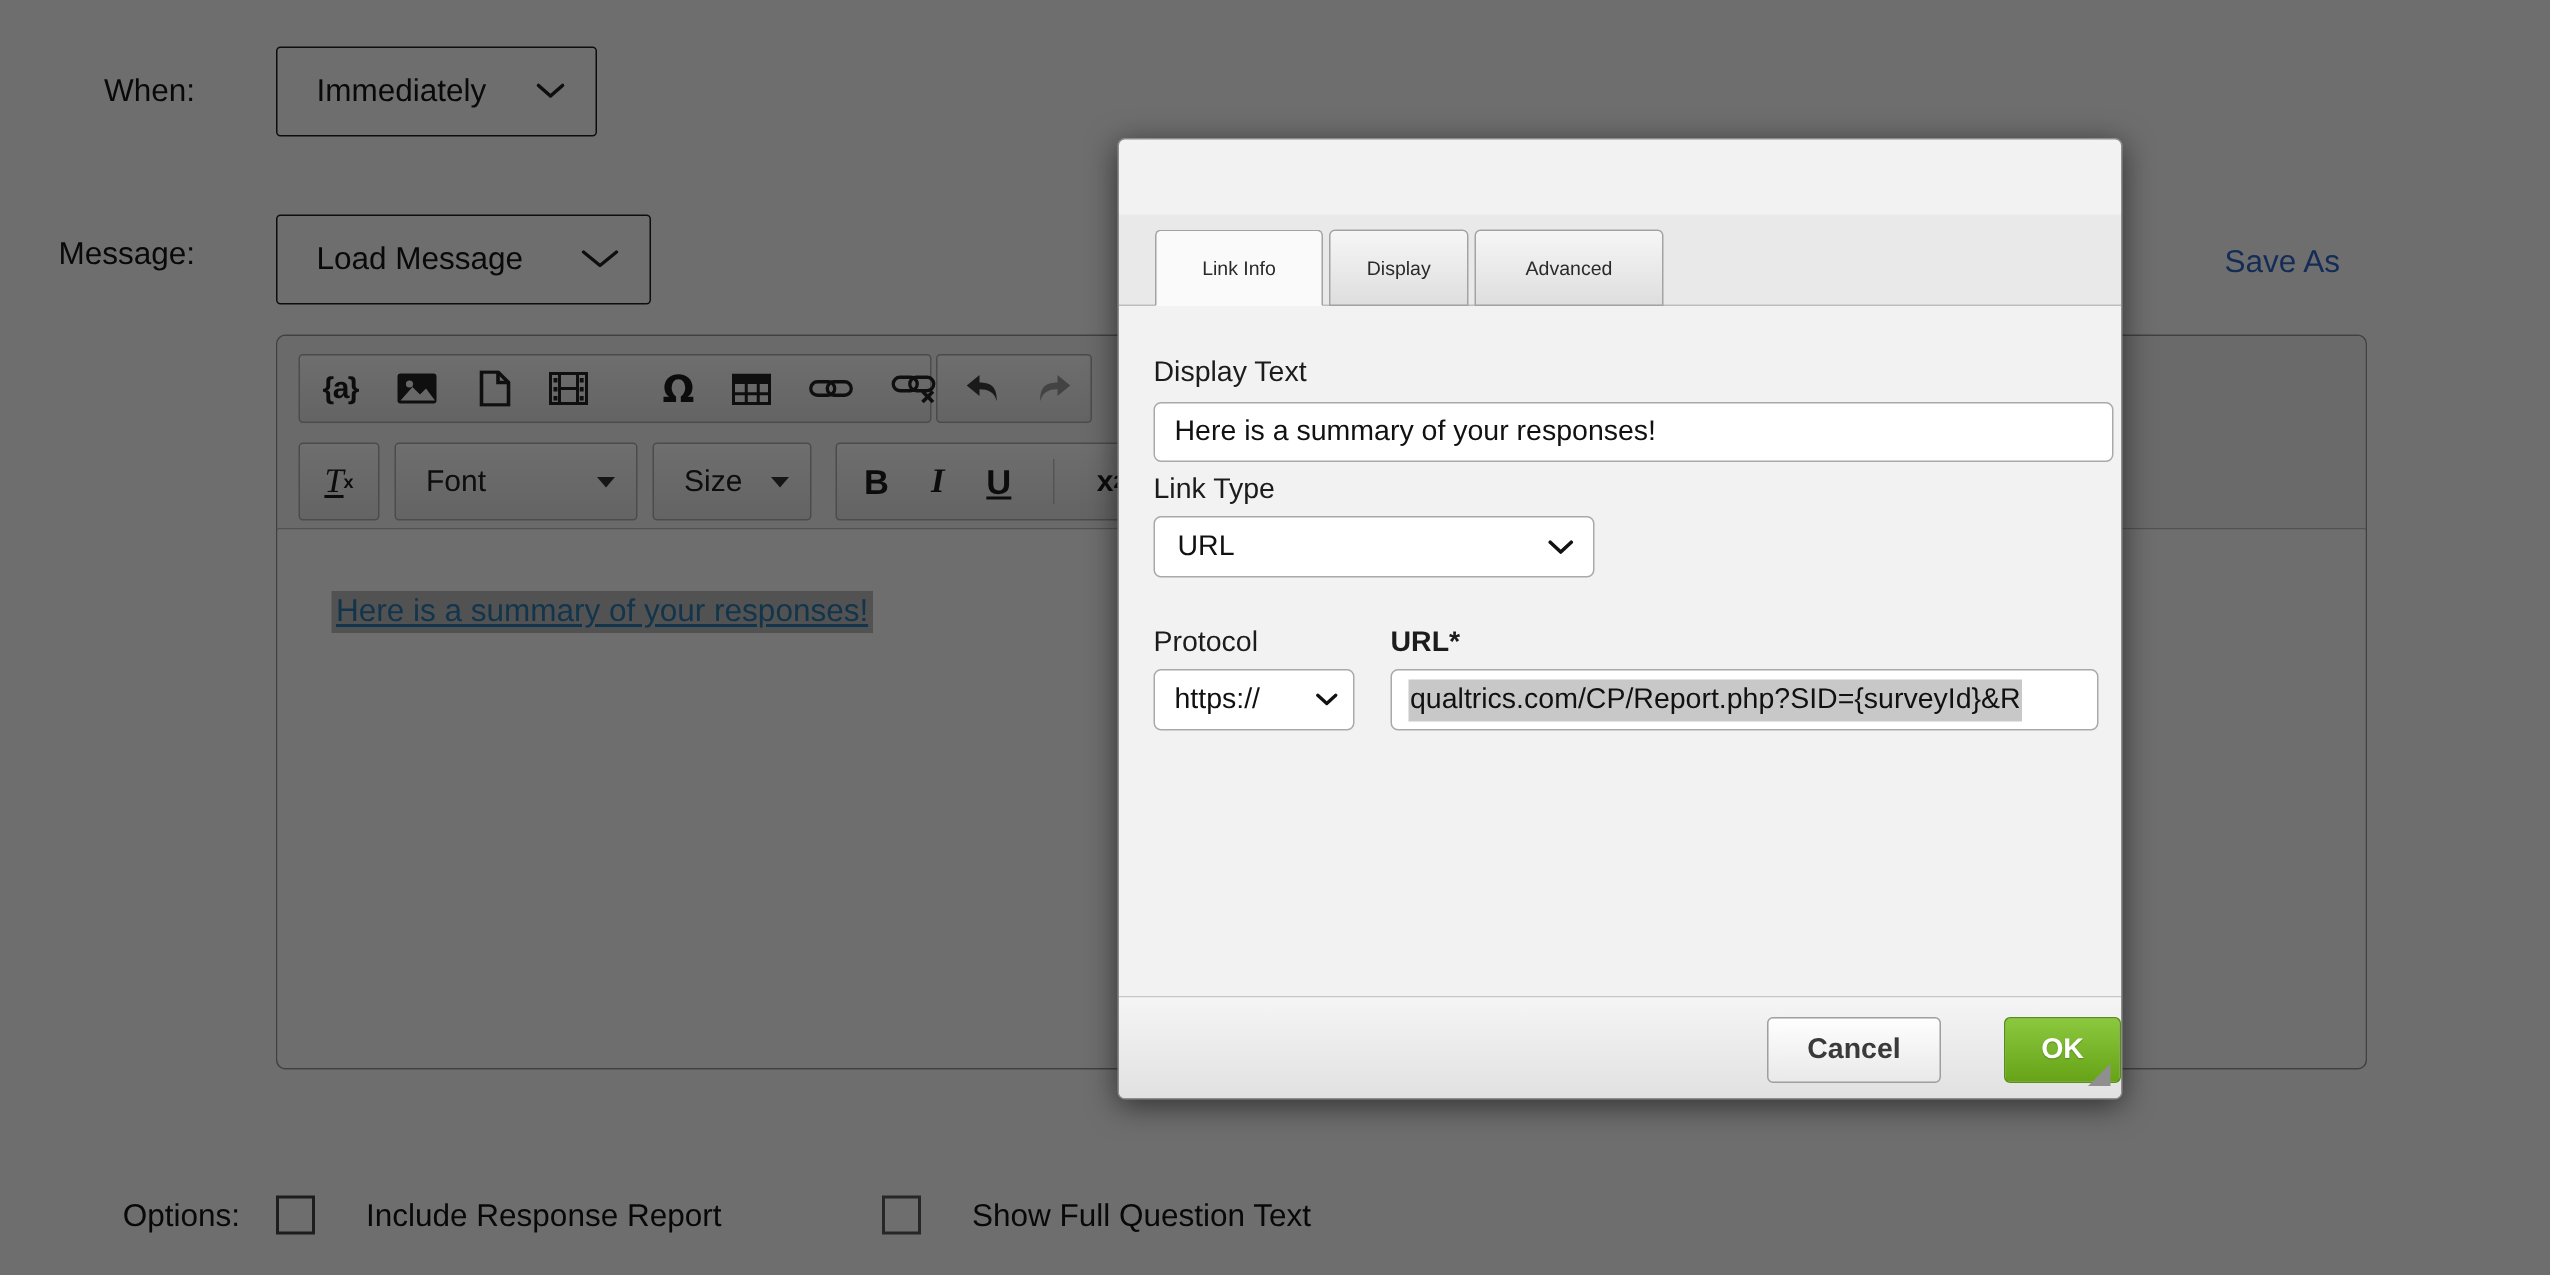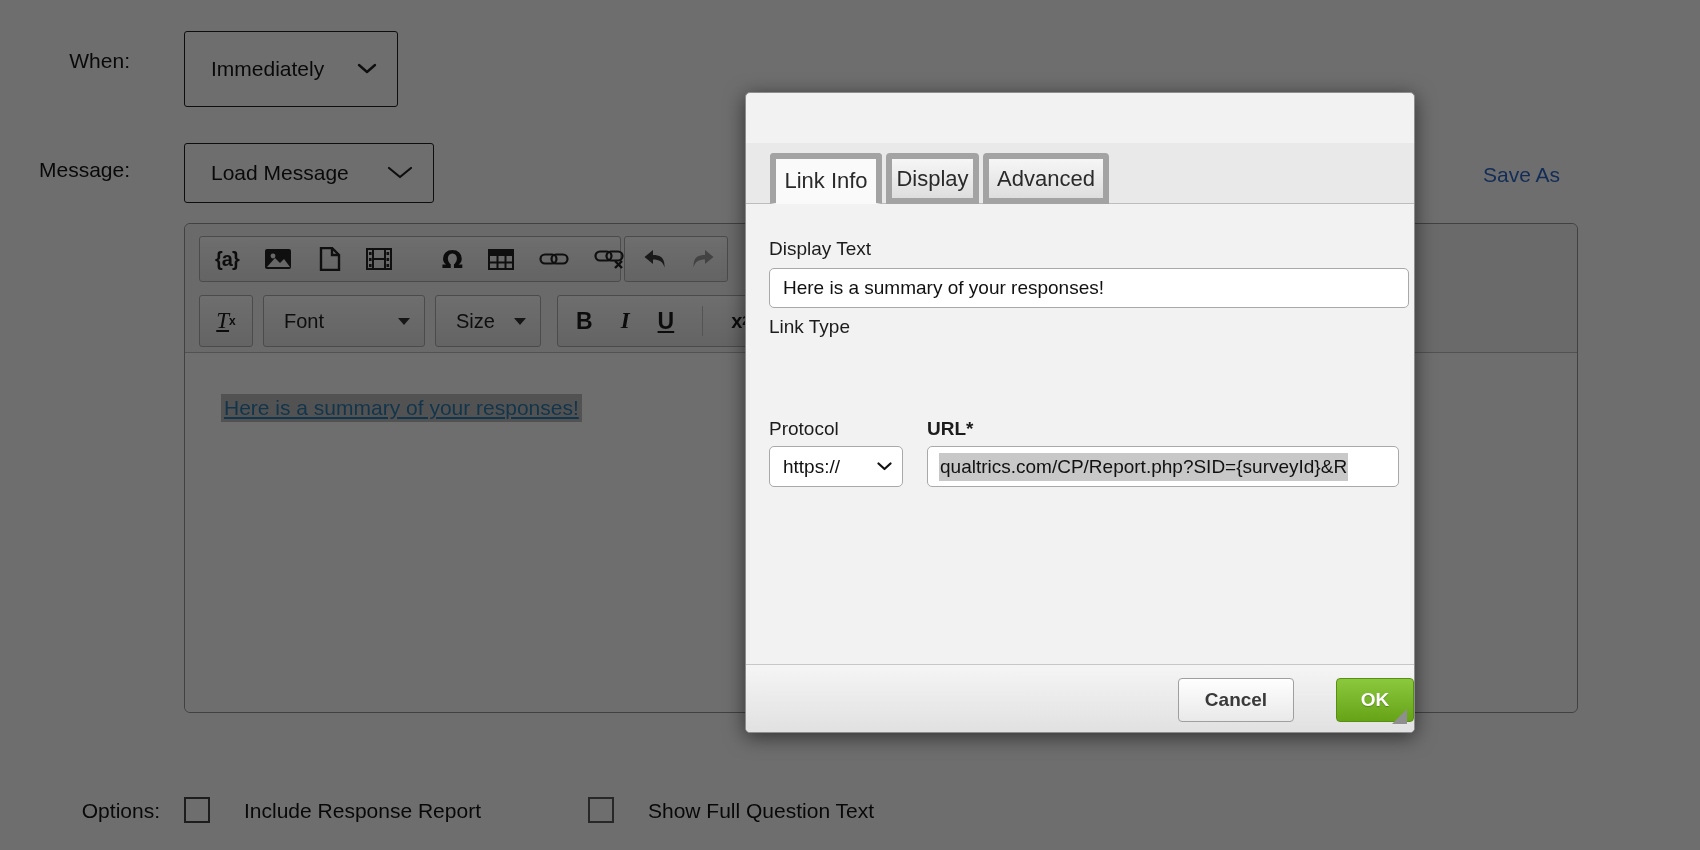--- a/index.html
+++ b/index.html
@@ -78,23 +78,23 @@
     background:linear-gradient(#fbfbfb,#dadada); border-bottom:1px solid #ababab;
     border-radius:4px 4px 0 0;
   }
   .dlg-title { position:absolute; left:25px; top:11px; font-size:22px; font-weight:bold; color:#383838; }
   .dlg-close { position:absolute; right:18px; top:11px; font-size:21px; font-weight:bold; color:#5c5c5c; cursor:pointer; }
   .dlg-tabstrip {
     position:absolute; left:0; top:50px; right:0; height:61px;
     background:#e9e9e9; border-bottom:1px solid #bdbdbd;
   }
   .tab {
-    position:absolute; bottom:-1px; height:51px; border:6px solid #a3a3a3; border-radius:4px 4px 0 0;
+    position:absolute; bottom:-1px; height:51px; border:1px solid #a3a3a3; border-radius:4px 4px 0 0;
     display:flex; align-items:center; justify-content:center;
-    font-size:22px; color:#2a2a2a; cursor:pointer;
+    font-size:13px; color:#2a2a2a; cursor:pointer;
     background:linear-gradient(#f6f6f6,#dedede);
   }
   .tab.active { background:#fafafa; border-bottom:1px solid #fafafa; }
   .tab1 { left:24px;  width:112px; }
   .tab2 { left:140px; width:93px; }
   .tab3 { left:237px; width:126px; }
   .dlg-label { position:absolute; font-size:19px; color:#1c1c1c; }
   .dlg-input, .dlg-select {
     position:absolute; background:#fff; border:1px solid #a9a9a9; border-radius:5px;
     font-size:19px; color:#111; font-family:"Liberation Sans","DejaVu Sans",sans-serif;
@@ -123,21 +123,21 @@
     border-left:15px solid transparent; border-bottom:15px solid #8f8f8f;
   }
   svg { display:block; }
 </style>
 </head>
 <body>
 
 <div class="page">
 
   <div class="fieldlabel" style="left:0; top:49px;">When:</div>
-  <div class="bigbtn" style="left:184px; top:31px; width:214px; height:76px;">
+  <div class="bigbtn" style="left:184px; top:31px; width:214px; height:60px;">
     <span class="txt">Immediately</span>
     <span class="chev">
       <svg width="20" height="12" viewBox="0 0 20 12">
           <polyline points="2,2 10,9 18,2" fill="none" stroke="#222" stroke-width="2.4" stroke-linecap="round" stroke-linejoin="round"></polyline>
         </svg>
     </span>
   </div>
 
   <div class="fieldlabel" style="left:0; top:158px;">Message:</div>
   <div class="bigbtn" style="left:184px; top:143px; width:250px; height:60px;">
@@ -272,20 +272,28 @@
   <div class="dlg-tabstrip">
     <div class="tab tab1 active">Link Info</div>
     <div class="tab tab2">Display</div>
     <div class="tab tab3">Advanced</div>
   </div>
 
   <div class="dlg-label" style="left:23px; top:145px;">Display Text</div>
   <input class="dlg-input" style="left: 23px; top: 175px; width: 640px; height: 40px;" readonly="" value="Here is a summary of your responses!">
 
   <div class="dlg-label" style="left:23px; top:223px;">Link Type</div>
+  <div class="dlg-select" style="left:23px; top:251px; width:294px; height:41px;">
+    <span class="seltxt">URL</span>
+    <span class="selchev">
+      <svg width="17" height="10" viewBox="0 0 17 10">
+          <polyline points="1.5,1.5 8.5,8 15.5,1.5" fill="none" stroke="#111" stroke-width="2.4" stroke-linecap="round" stroke-linejoin="round"></polyline>
+        </svg>
+    </span>
+  </div>
 
   <div class="dlg-label" style="left:23px; top:325px;">Protocol</div>
   <div class="dlg-select" style="left:23px; top:353px; width:134px; height:41px;">
     <span class="seltxt" style="padding-left:13px;">https://</span>
     <span class="selchev" style="margin-right:10px;">
       <svg width="15" height="9" viewBox="0 0 15 9">
           <polyline points="1.5,1.5 7.5,7 13.5,1.5" fill="none" stroke="#111" stroke-width="2.2" stroke-linecap="round" stroke-linejoin="round"></polyline>
         </svg>
     </span>
   </div>

